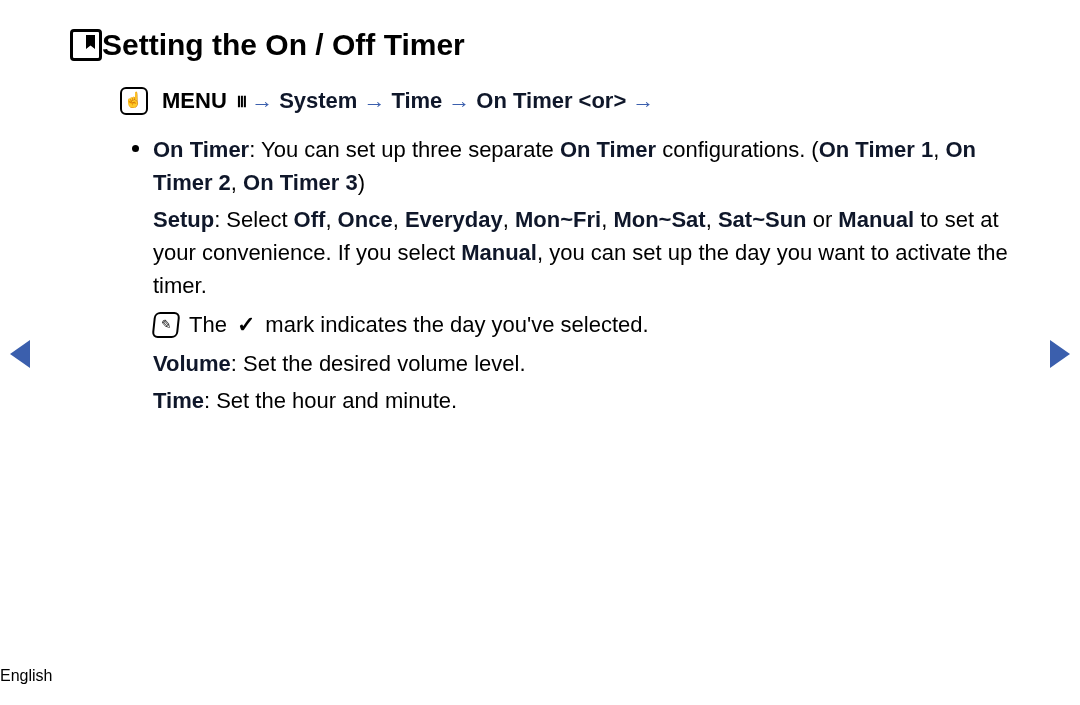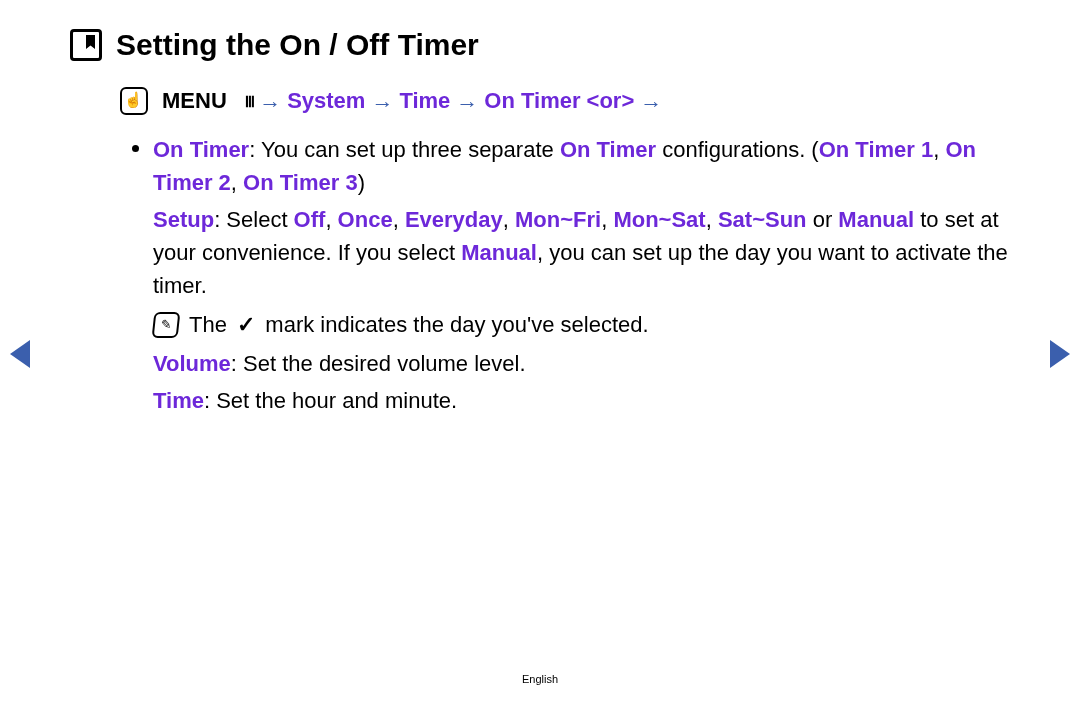--- a/index.html
+++ b/index.html
@@ -15,21 +15,20 @@
   .page {
     position: relative;
     width: 1080px;
     height: 705px;
     box-sizing: border-box;
     padding: 28px 70px 0 70px;
   }
   .title-row {
     display: flex;
     align-items: center;
-    gap: 14px;
     margin-bottom: 22px;
   }
   .bookmark-icon {
     width: 26px;
     height: 26px;
     border: 3px solid #000;
     border-radius: 4px;
     position: relative;
     flex: 0 0 auto;
   }
@@ -68,21 +67,21 @@
     align-items: center;
     justify-content: center;
     font-size: 15px;
     margin-right: 8px;
     flex: 0 0 auto;
   }
   .menu-label {
     font-weight: bold;
     display: inline-flex;
     align-items: center;
-    gap: 18px;
+    gap: 10px;
   }
   .menu-glyph {
     display: inline-block;
     line-height: 1;
     font-size: 15px;
     letter-spacing: -2px;
     position: relative;
     top: 1px;
   }
   .enter-glyph {
@@ -108,21 +107,21 @@
   .enter-glyph::before{
     content:"";
     position:absolute;
     left:3px;
     bottom:2px;
     width:0;height:0;
     border-top:3px solid transparent;
     border-bottom:3px solid transparent;
     border-right:4px solid #000;
   }
-  .blue { color: #6d28d9; }
+  .blue { color: #0f172a; }
   .bold { font-weight: bold; }
   .arrow { color: #3b5fad; font-weight: bold; }
   .bullet-block {
     display: flex;
     gap: 14px;
     padding-left: 12px;
     margin-top: 6px;
   }
   .bullet-dot {
     width: 7px;
@@ -172,22 +171,22 @@
     right: 10px;
     border-top: 14px solid transparent;
     border-bottom: 14px solid transparent;
     border-left: 20px solid #3b5fad;
   }
   .footer {
     position: absolute;
     bottom: 20px;
     left: 0;
     width: 1080px;
-    text-align: center;
-    font-size: 11px;
+    text-align: left;
+    font-size: 16px;
   }
 </style>
 </head>
 <body>
 
 <div class="page">
 
   <div class="title-row">
     <div class="bookmark-icon"></div>
     <div class="title">Setting the On / Off Timer</div>

